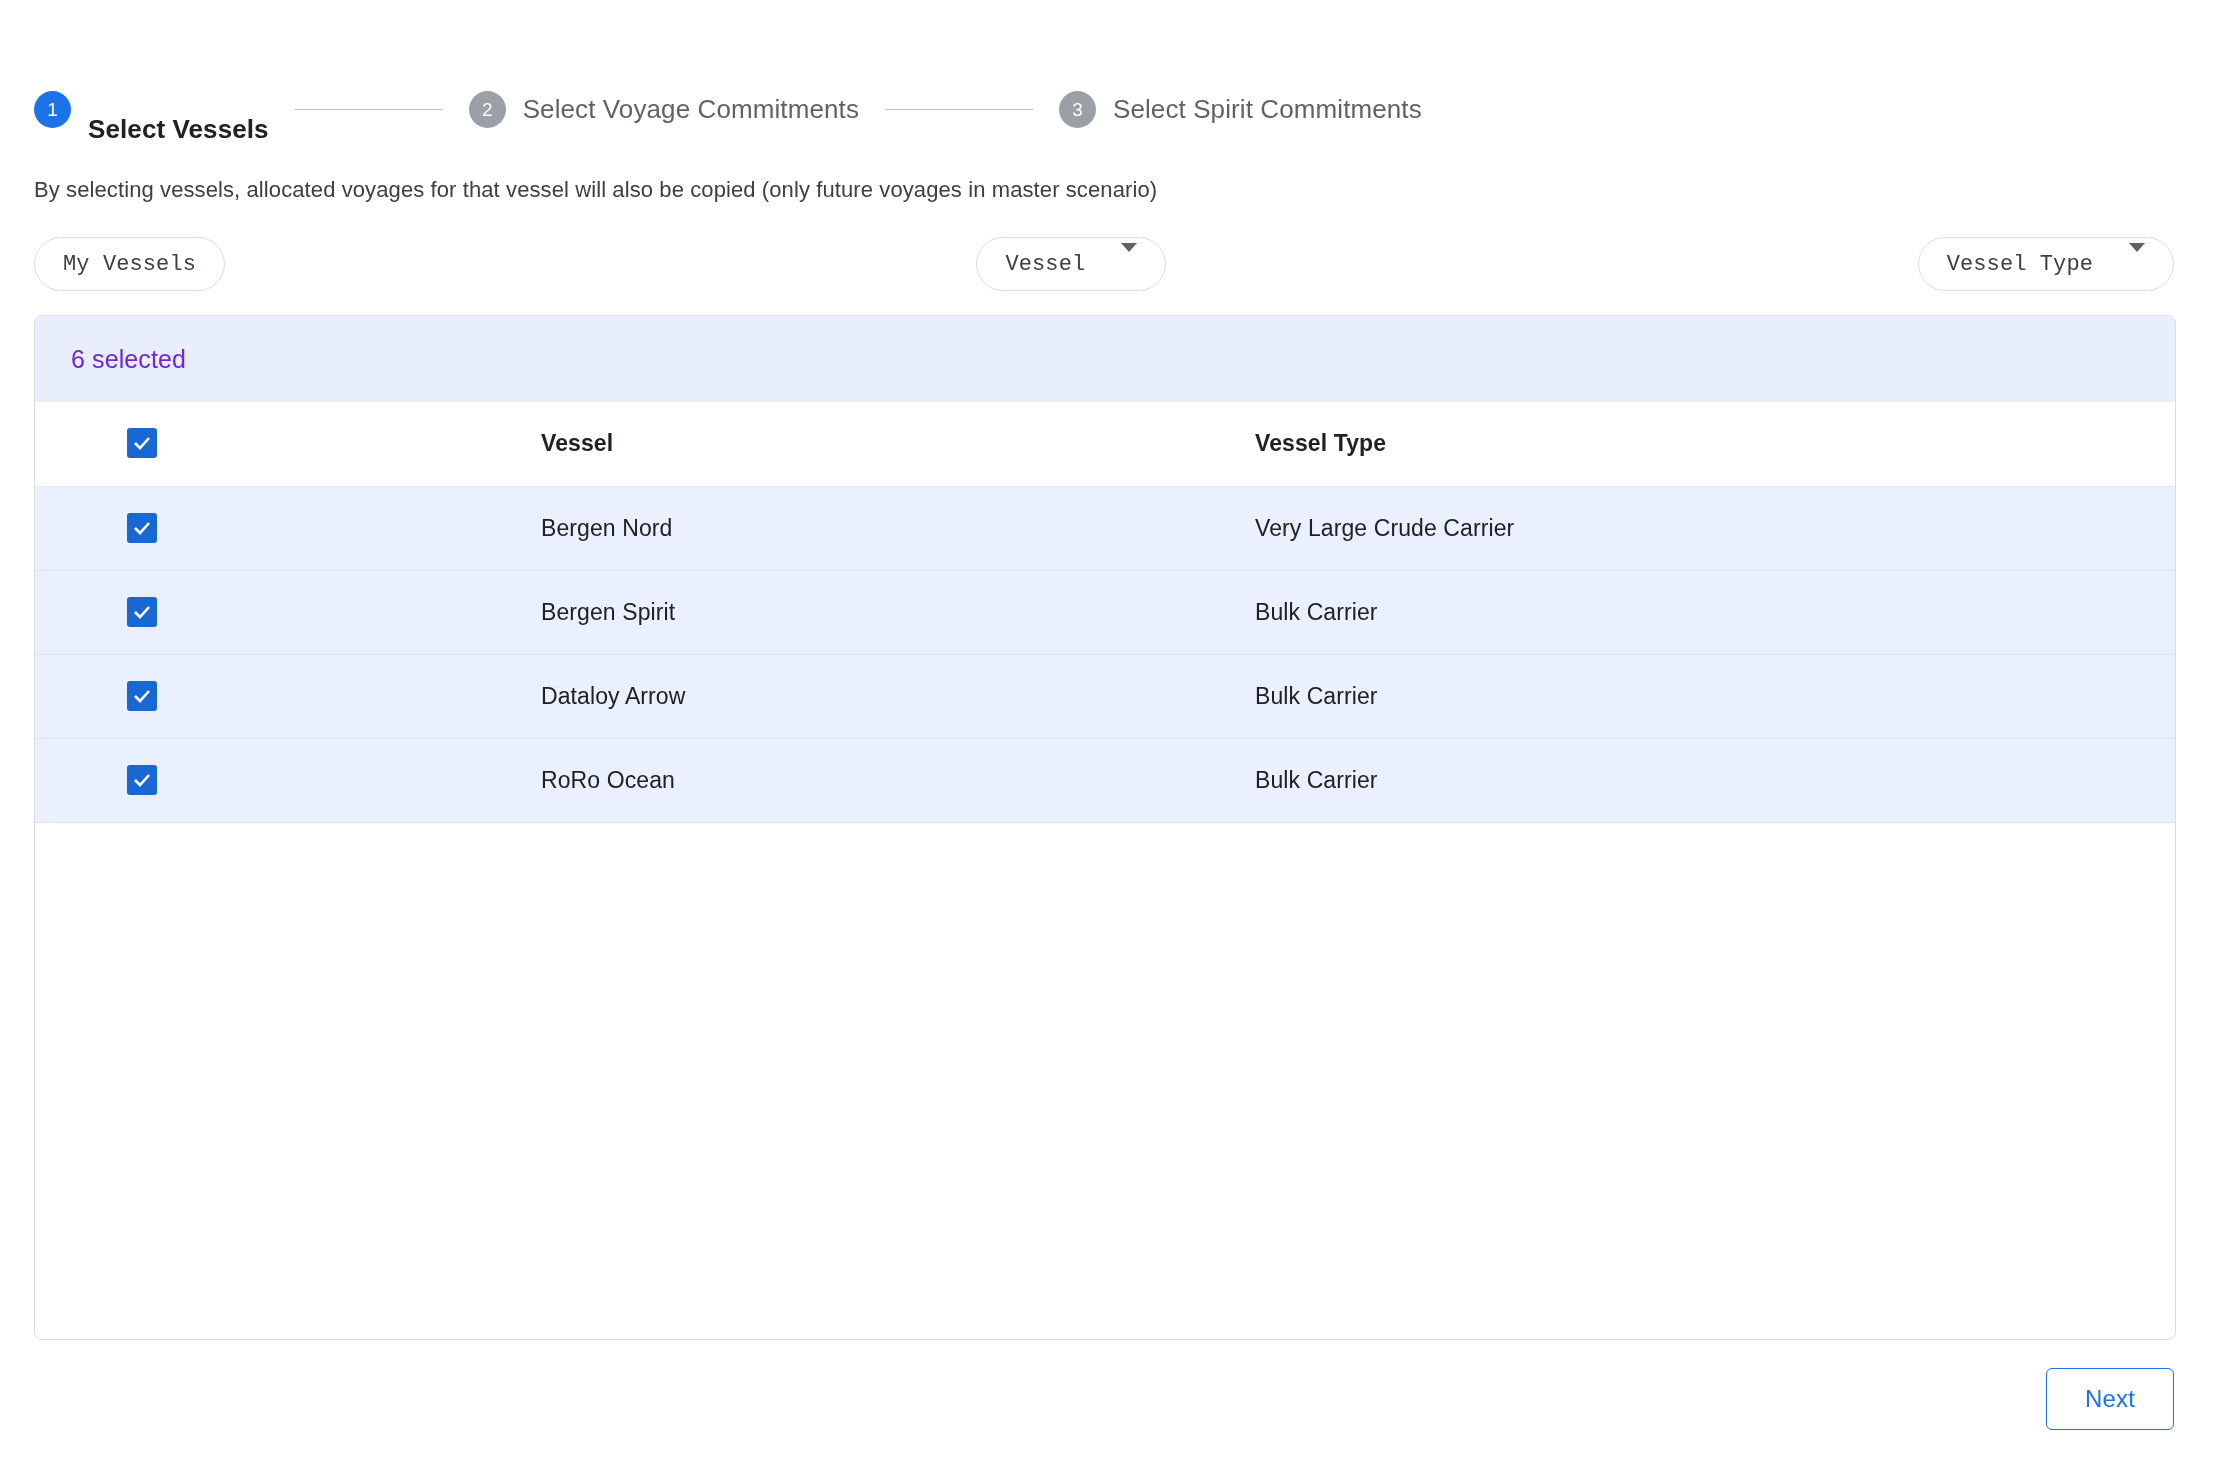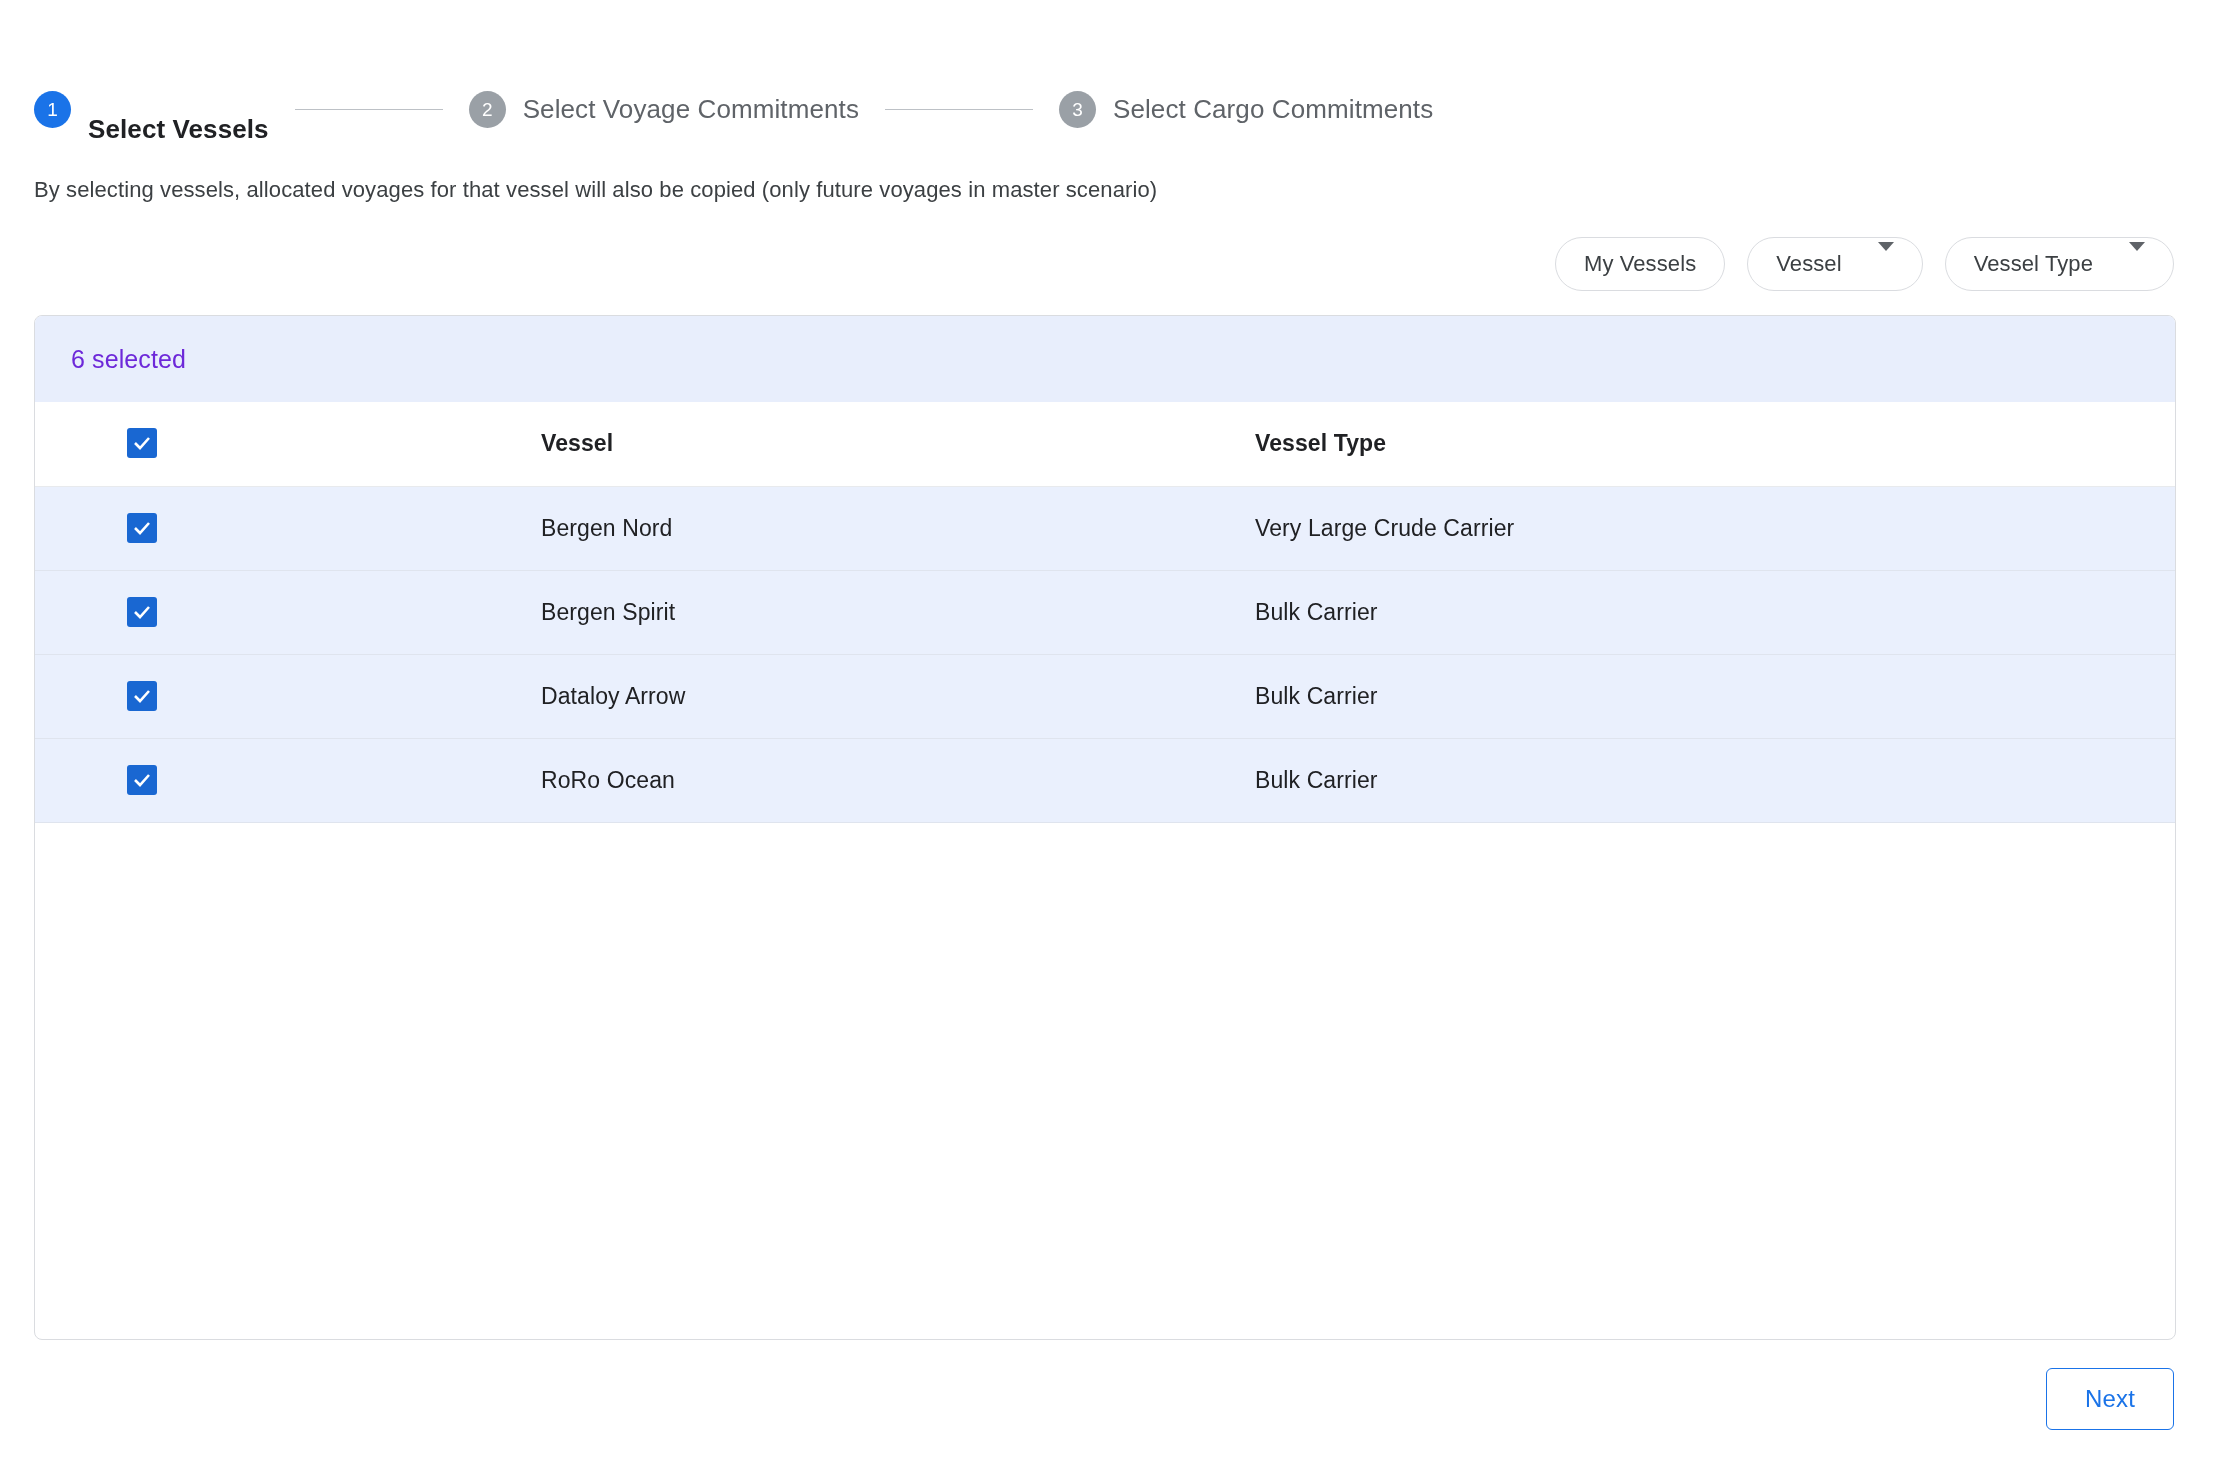--- a/index.html
+++ b/index.html
@@ -100,24 +100,25 @@
   .hint {
     margin-top: 32px;
     font-size: 22px;
     color: #3c4043;
     letter-spacing: 0.1px;
   }
 
   
   .filters {
     display: flex;
-    justify-content: flex-end;
+    justify-content: space-between;
     gap: 22px;
     margin-top: 34px;
     padding-right: 2px;
+    font-family: Liberation Mono, monospace;
   }
   .chip {
     height: 54px;
     border: 1px solid #dadce0;
     border-radius: 27px;
     background: #ffffff;
     display: flex;
     align-items: center;
     padding: 0 28px;
     font-size: 22px;
@@ -229,21 +230,21 @@
       <div class="step-label active">Select Vessels</div>
     </div>
     <div class="step-connector"></div>
     <div class="step">
       <div class="step-circle inactive">2</div>
       <div class="step-label inactive">Select Voyage Commitments</div>
     </div>
     <div class="step-connector"></div>
     <div class="step">
       <div class="step-circle inactive">3</div>
-      <div class="step-label inactive">Select Cargo Commitments</div>
+      <div class="step-label inactive">Select Spirit Commitments</div>
     </div>
   </div>
 
   <div class="hint">By selecting vessels, allocated voyages for that vessel will also be copied (only future voyages in master scenario)</div>
 
   <div class="filters">
     <div class="chip">
       <span>My Vessels</span>
     </div>
     <div class="chip">

